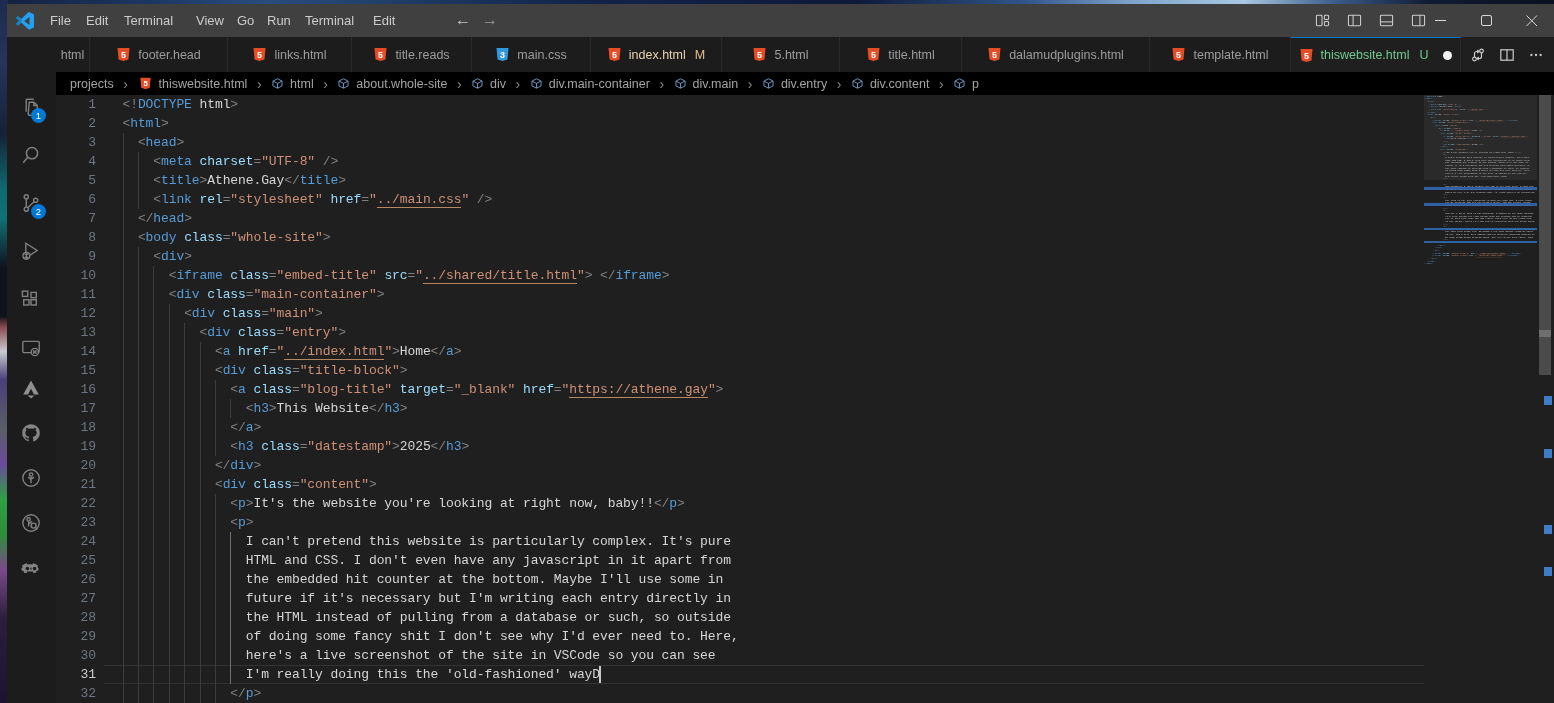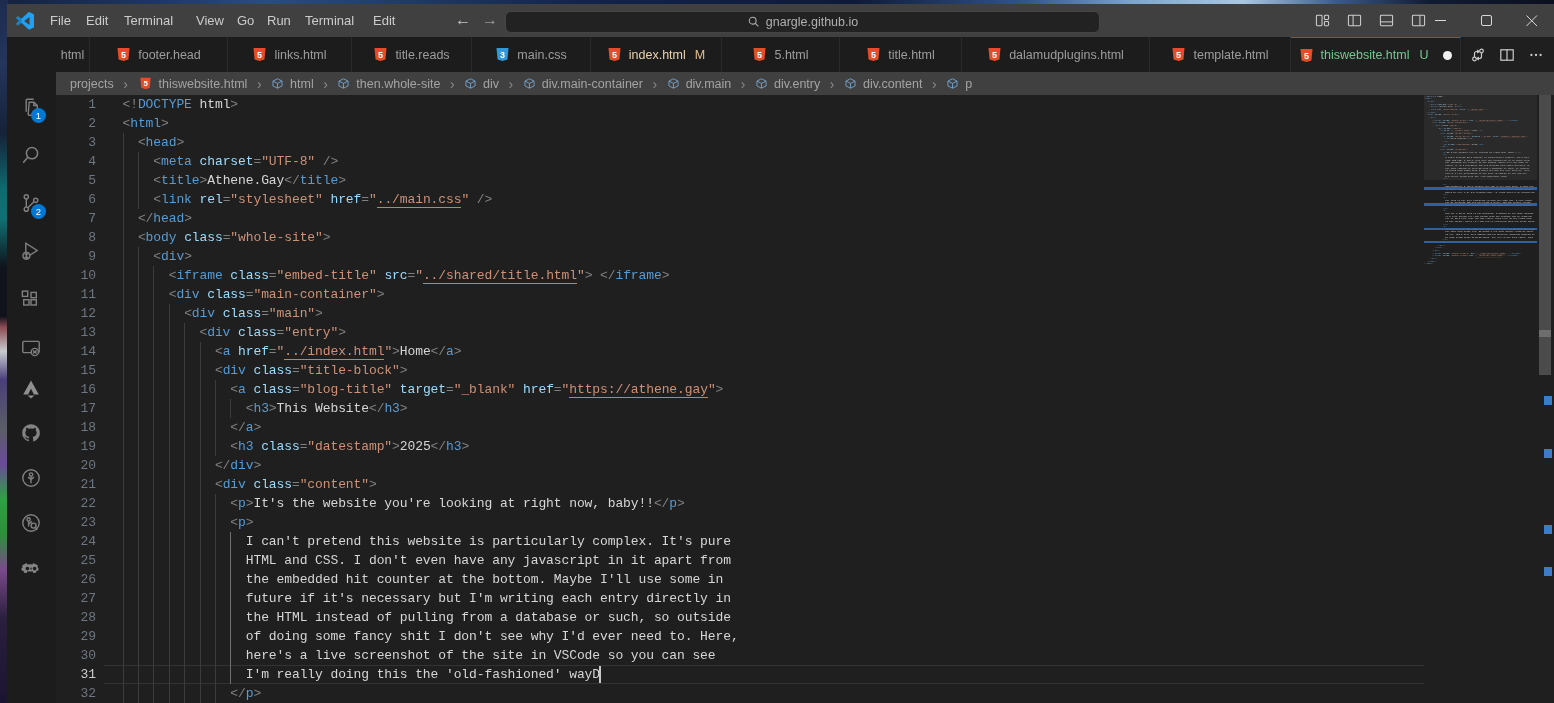--- a/index.html
+++ b/index.html
@@ -32,21 +32,21 @@
 .fi { width:15px; height:15px; flex:none; }
 .tmod { color:#e2c08d; margin-left:2px; }
 .tlab.mod { color:#e8d4b0; }
 .tlab.untracked { color:#73c991; }
 .tu { color:#73c991; margin-left:3px; }
 .tdot { width:9px; height:9px; border-radius:50%; background:#f1f1f1; margin-left:8px; }
 #tabactions { position:absolute; right:0; top:37px; height:35px; left:1462px; background:#1f1f1f;
   display:flex; align-items:center; gap:13px; padding-left:8px; }
 #tabactions svg { width:16px; height:16px; }
 
-#breadcrumb { position:absolute; left:56px; top:72px; right:0; height:23px; background:#404040;
+#breadcrumb { position:absolute; left:56px; top:72px; right:0; height:23px; background:#000000;
   display:flex; align-items:center; font-size:12.5px; color:#a3a3a3; padding-left:12px; }
 #breadcrumb .fi { width:13px; height:13px; margin:0 4px; }
 .bct { margin:0 2px; white-space:pre; }
 .bcsep { margin:0 7.5px; color:#8a8a8a; font-size:14px; line-height:1; }
 .bcube { width:13px; height:13px; margin:0 4px 0 2px; }
 
 #editor { position:absolute; left:56px; top:95px; right:0; bottom:0; background:#1f1f1f; }
 pre { font-family:"Liberation Mono", monospace; font-size:13px; line-height:19px; letter-spacing:-0.1px; }
 #gutter { position:absolute; left:60px; top:95px; width:36px; text-align:right; color:#6e7681; }
 #gutter span { display:block; height:19px; }
@@ -86,26 +86,20 @@
         <span class="menu" style="left:50px">File</span>
         <span class="menu" style="left:86px">Edit</span>
         <span class="menu" style="left:124px">Terminal</span>
         <span class="menu" style="left:196px">View</span>
         <span class="menu" style="left:237px">Go</span>
         <span class="menu" style="left:267px">Run</span>
         <span class="menu" style="left:305px">Terminal</span>
         <span class="menu" style="left:373px">Edit</span>
   <span class="navarr" style="left:455px">←</span>
   <span class="navarr" style="left:482px;color:#9a9a9a">→</span>
-  <div id="cmdbox"><svg width="13" height="13" viewBox="0 0 16 16">
-            <g fill="none" stroke="#b0b0b0" stroke-width="1.3">
-              <circle cx="7" cy="7" r="4.2"></circle>
-              <path d="M10.2 10.2 14 14"></path>
-            </g>
-          </svg>gnargle.github.io</div>
 
 <svg class="lico" style="left:1315px" viewBox="0 0 16 16">
           <g fill="none" stroke="#cfcfcf" stroke-width="1.1">
             <rect x="1.5" y="2.5" width="6" height="11" rx="1"></rect>
             <rect x="10" y="2.5" width="4.5" height="4.5" rx="1"></rect>
             <rect x="10" y="9" width="4.5" height="4.5" rx="1"></rect>
           </g>
         </svg>
 <svg class="lico" style="left:1347px" viewBox="0 0 16 16">
           <g fill="none" stroke="#cfcfcf" stroke-width="1.1">
@@ -337,21 +331,21 @@
       </g>
     </svg>
     <span class="bct">html</span>
     <span class="bcsep">›</span>
     <svg class="bcube" viewBox="0 0 16 16">
       <g fill="none" stroke="#75a5d2" stroke-width="1.1">
         <path d="M8 2.2 13.6 5v6L8 13.8 2.4 11V5z"></path>
         <path d="M2.6 5.1 8 7.9l5.4-2.8M8 7.9v5.6"></path>
       </g>
     </svg>
-    <span class="bct">then.whole-site</span>
+    <span class="bct">about.whole-site</span>
     <span class="bcsep">›</span>
     <svg class="bcube" viewBox="0 0 16 16">
       <g fill="none" stroke="#75a5d2" stroke-width="1.1">
         <path d="M8 2.2 13.6 5v6L8 13.8 2.4 11V5z"></path>
         <path d="M2.6 5.1 8 7.9l5.4-2.8M8 7.9v5.6"></path>
       </g>
     </svg>
     <span class="bct">div</span>
     <span class="bcsep">›</span>
     <svg class="bcube" viewBox="0 0 16 16">

